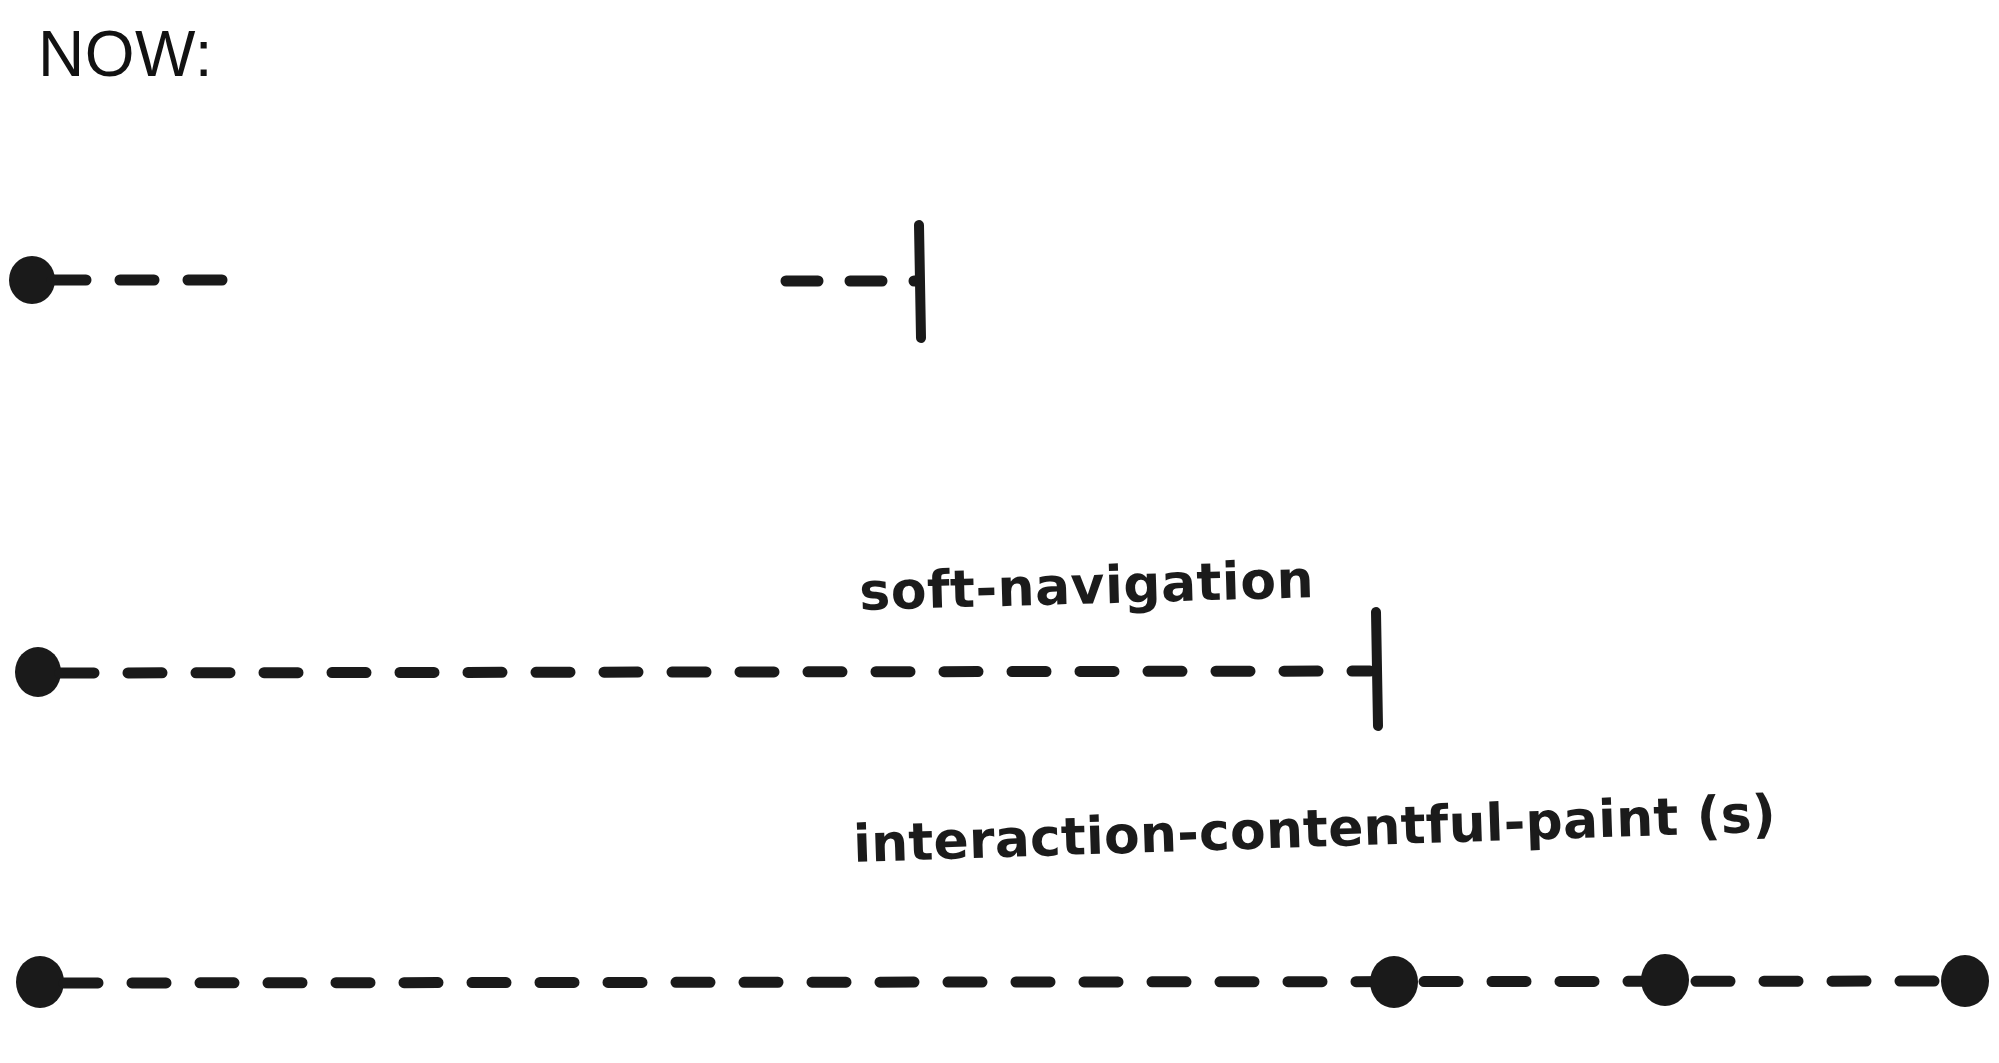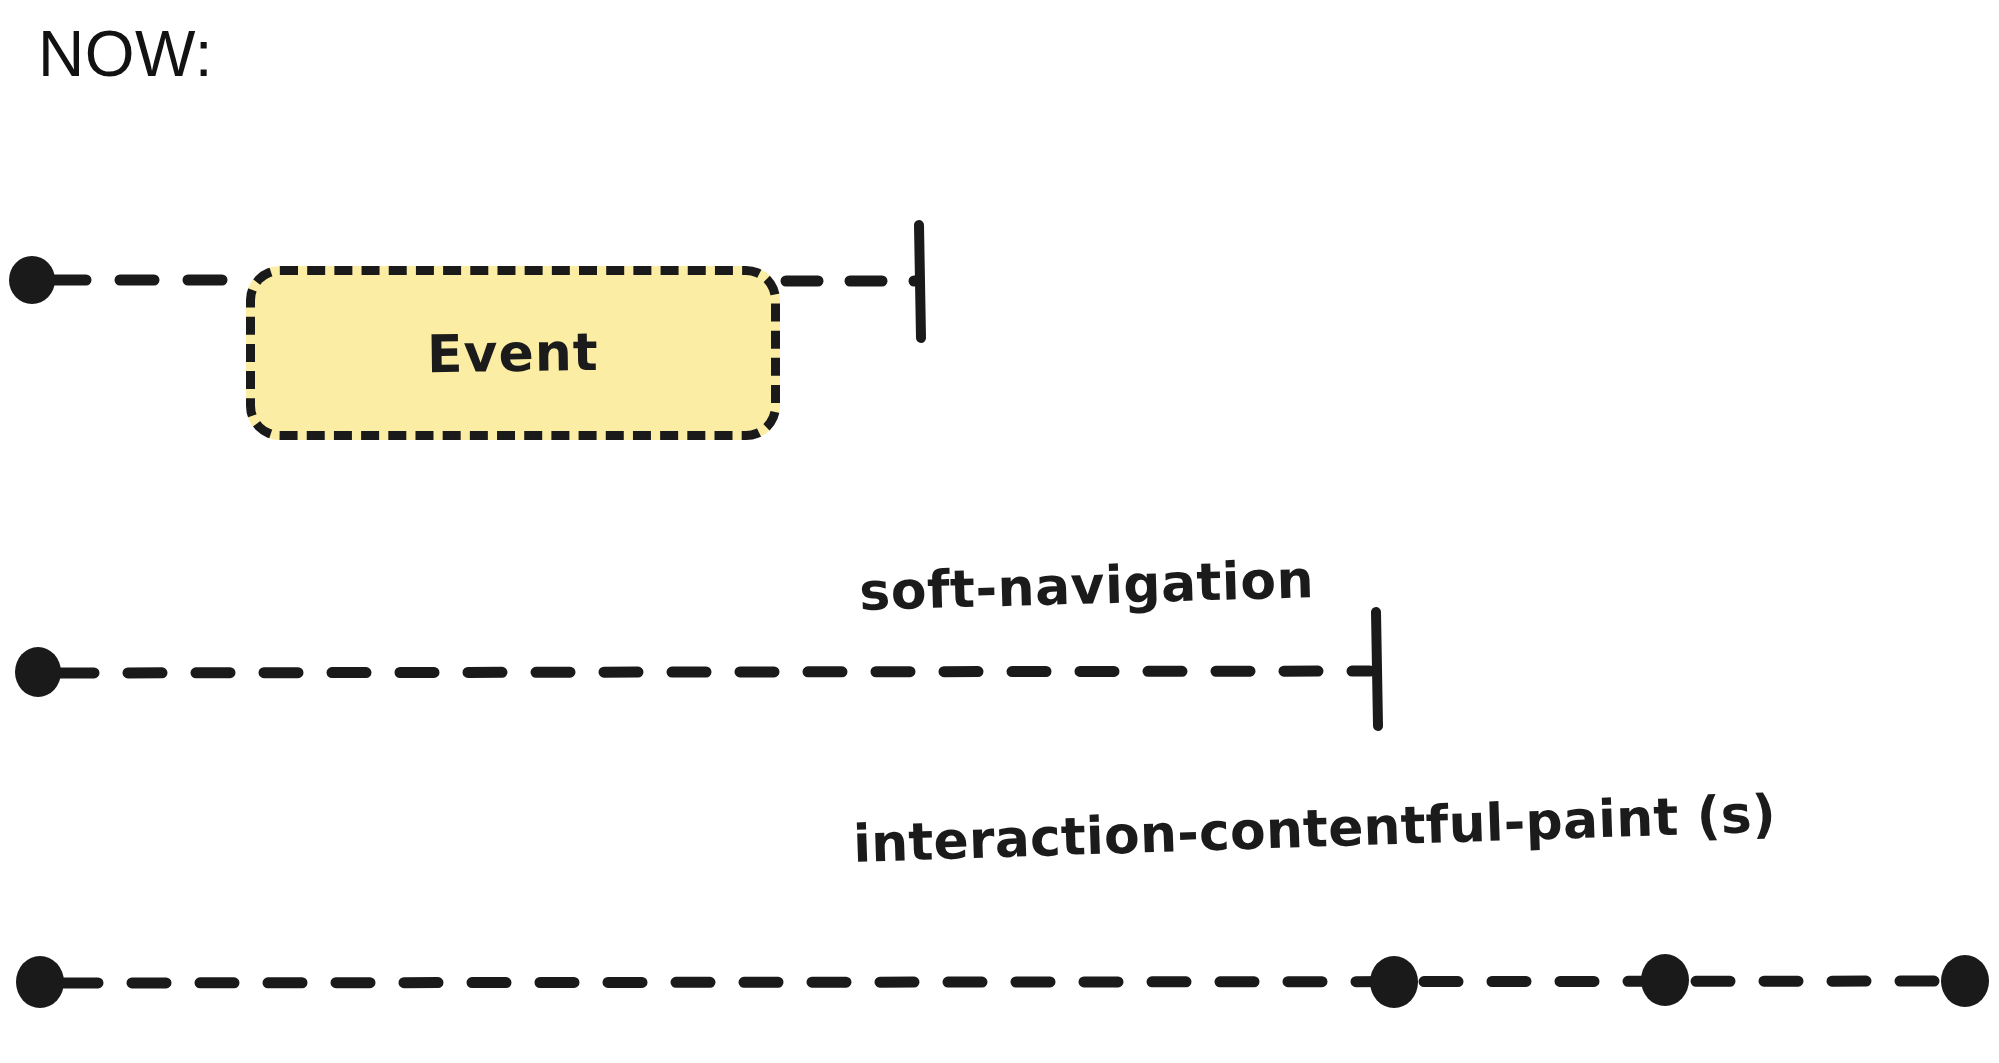--- a/index.html
+++ b/index.html
@@ -121,21 +121,18 @@
 
     <g>
       <ellipse cx="32" cy="982" rx="24" ry="26" fill="#1a1a1a"></ellipse>
       <path d="M 56 983 L 1955 981" stroke="#1a1a1a" stroke-width="11" fill="none" stroke-linecap="round" stroke-dasharray="34 34"></path>
       <ellipse cx="1386" cy="982" rx="24" ry="26" fill="#1a1a1a"></ellipse>
       <ellipse cx="1657" cy="980" rx="24" ry="26" fill="#1a1a1a"></ellipse>
       <ellipse cx="1957" cy="981" rx="24" ry="26" fill="#1a1a1a"></ellipse>
     </g>
   </svg>
 
-  <div class="event-box">
-    <span class="event-box-label">Event</span>
-  </div>
 
   <div class="hand-label label-soft-nav">soft-navigation</div>
 
   <div class="hand-label label-icp">interaction-contentful-paint (s)</div>
 
 </div>
 
 </body></html>

